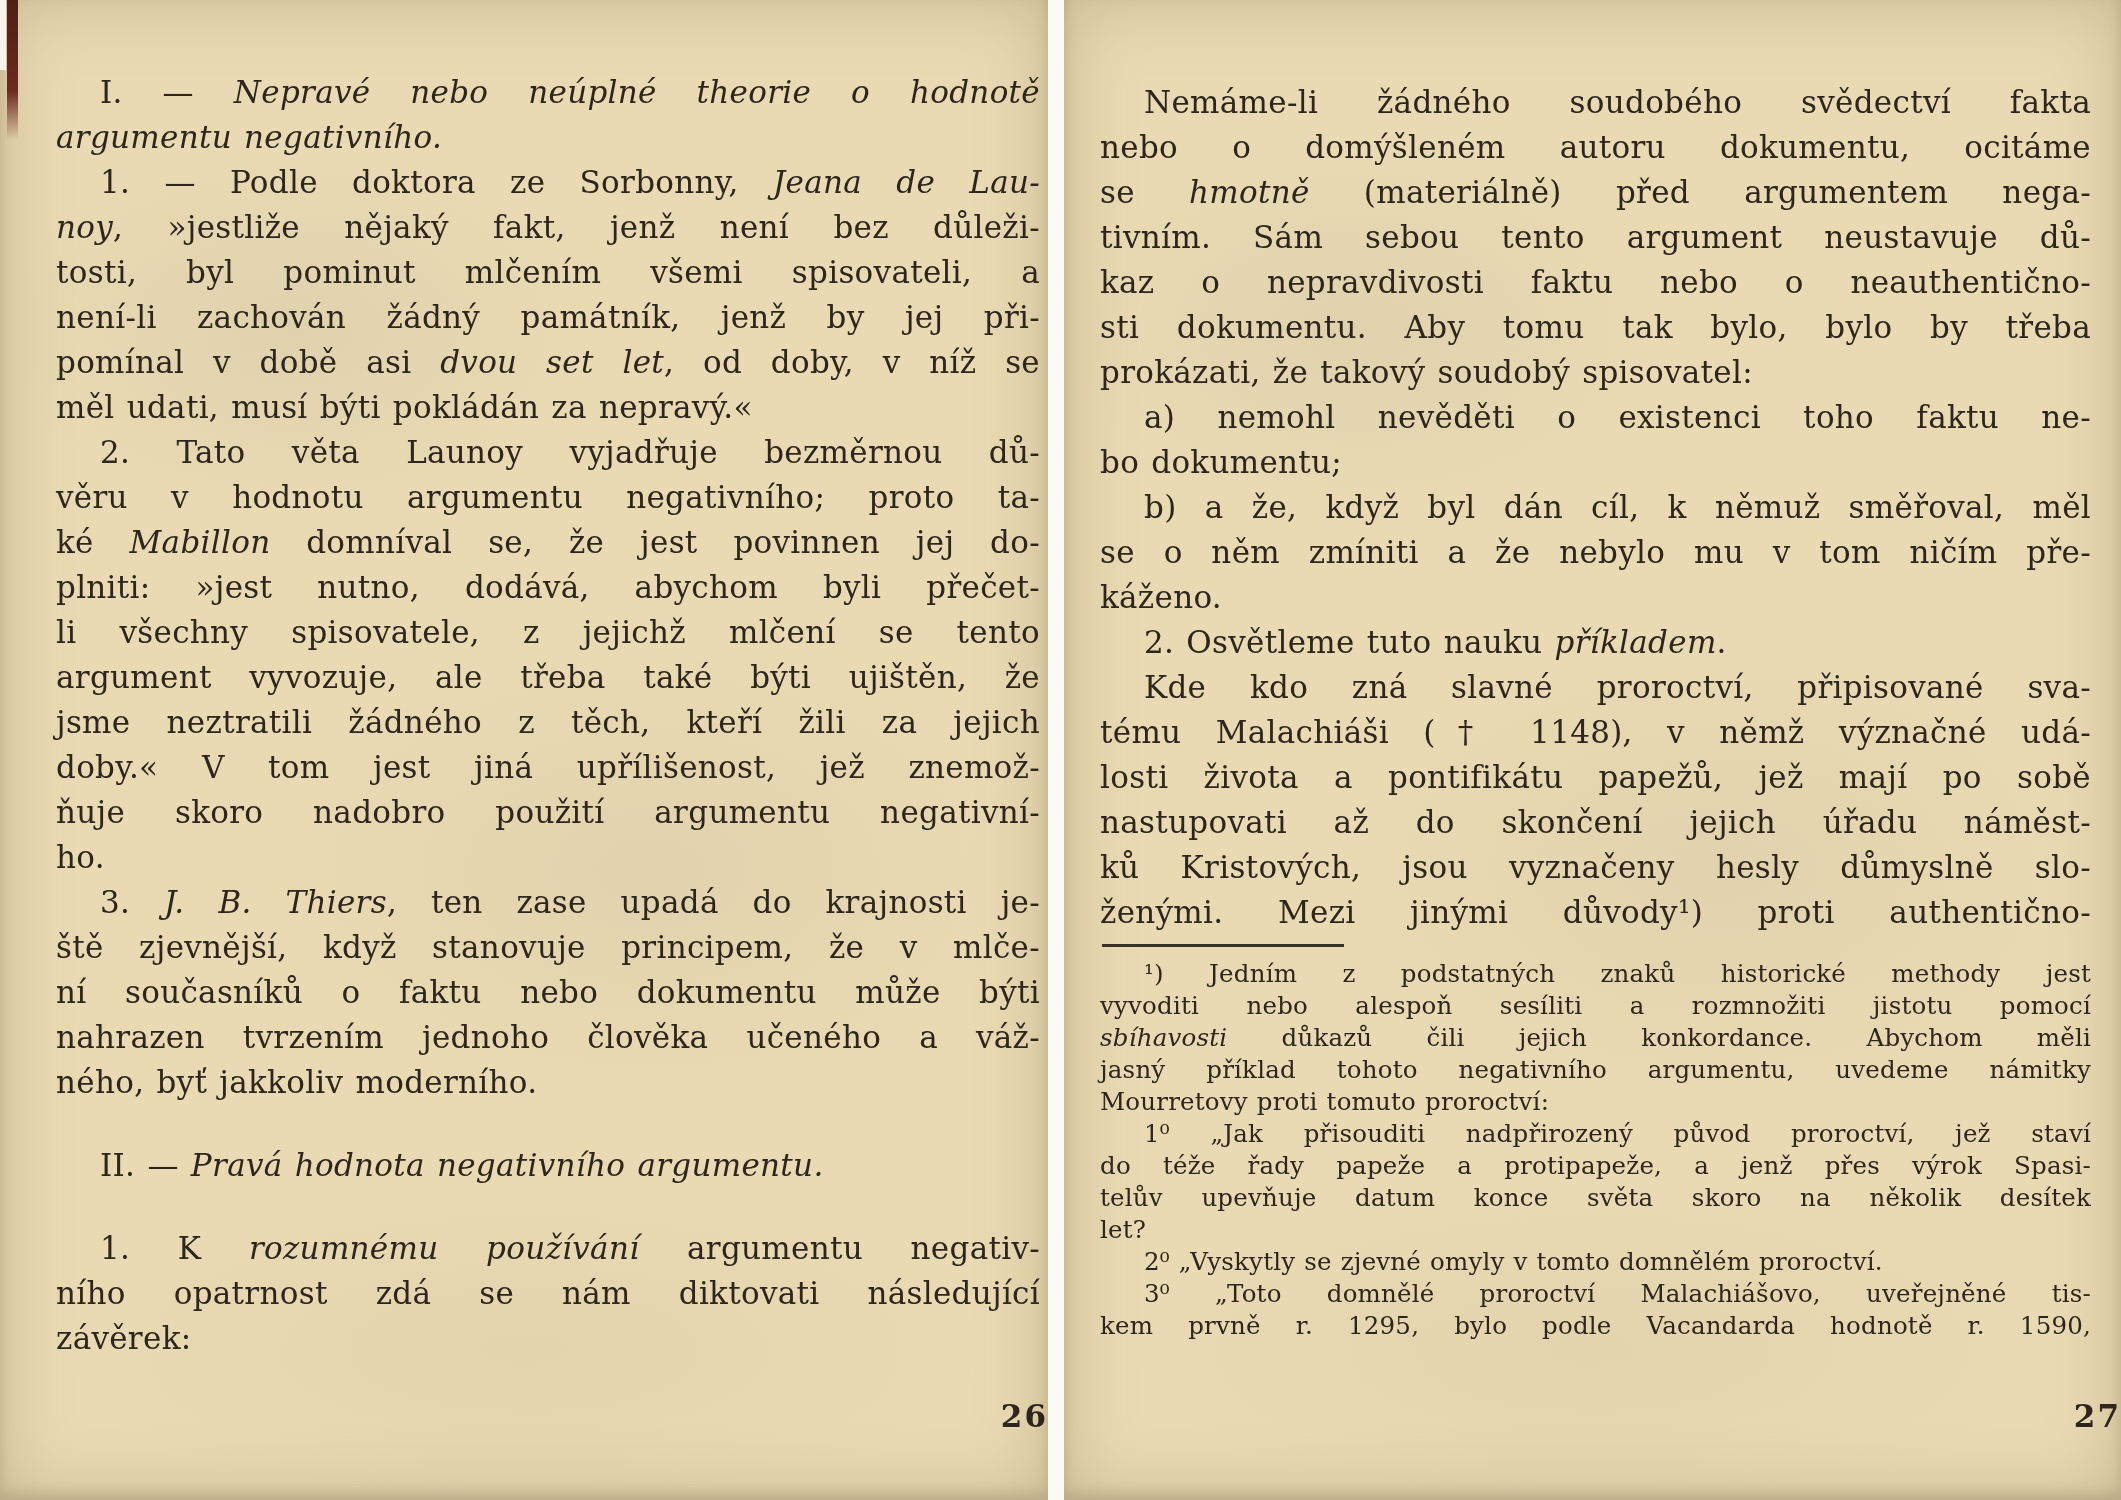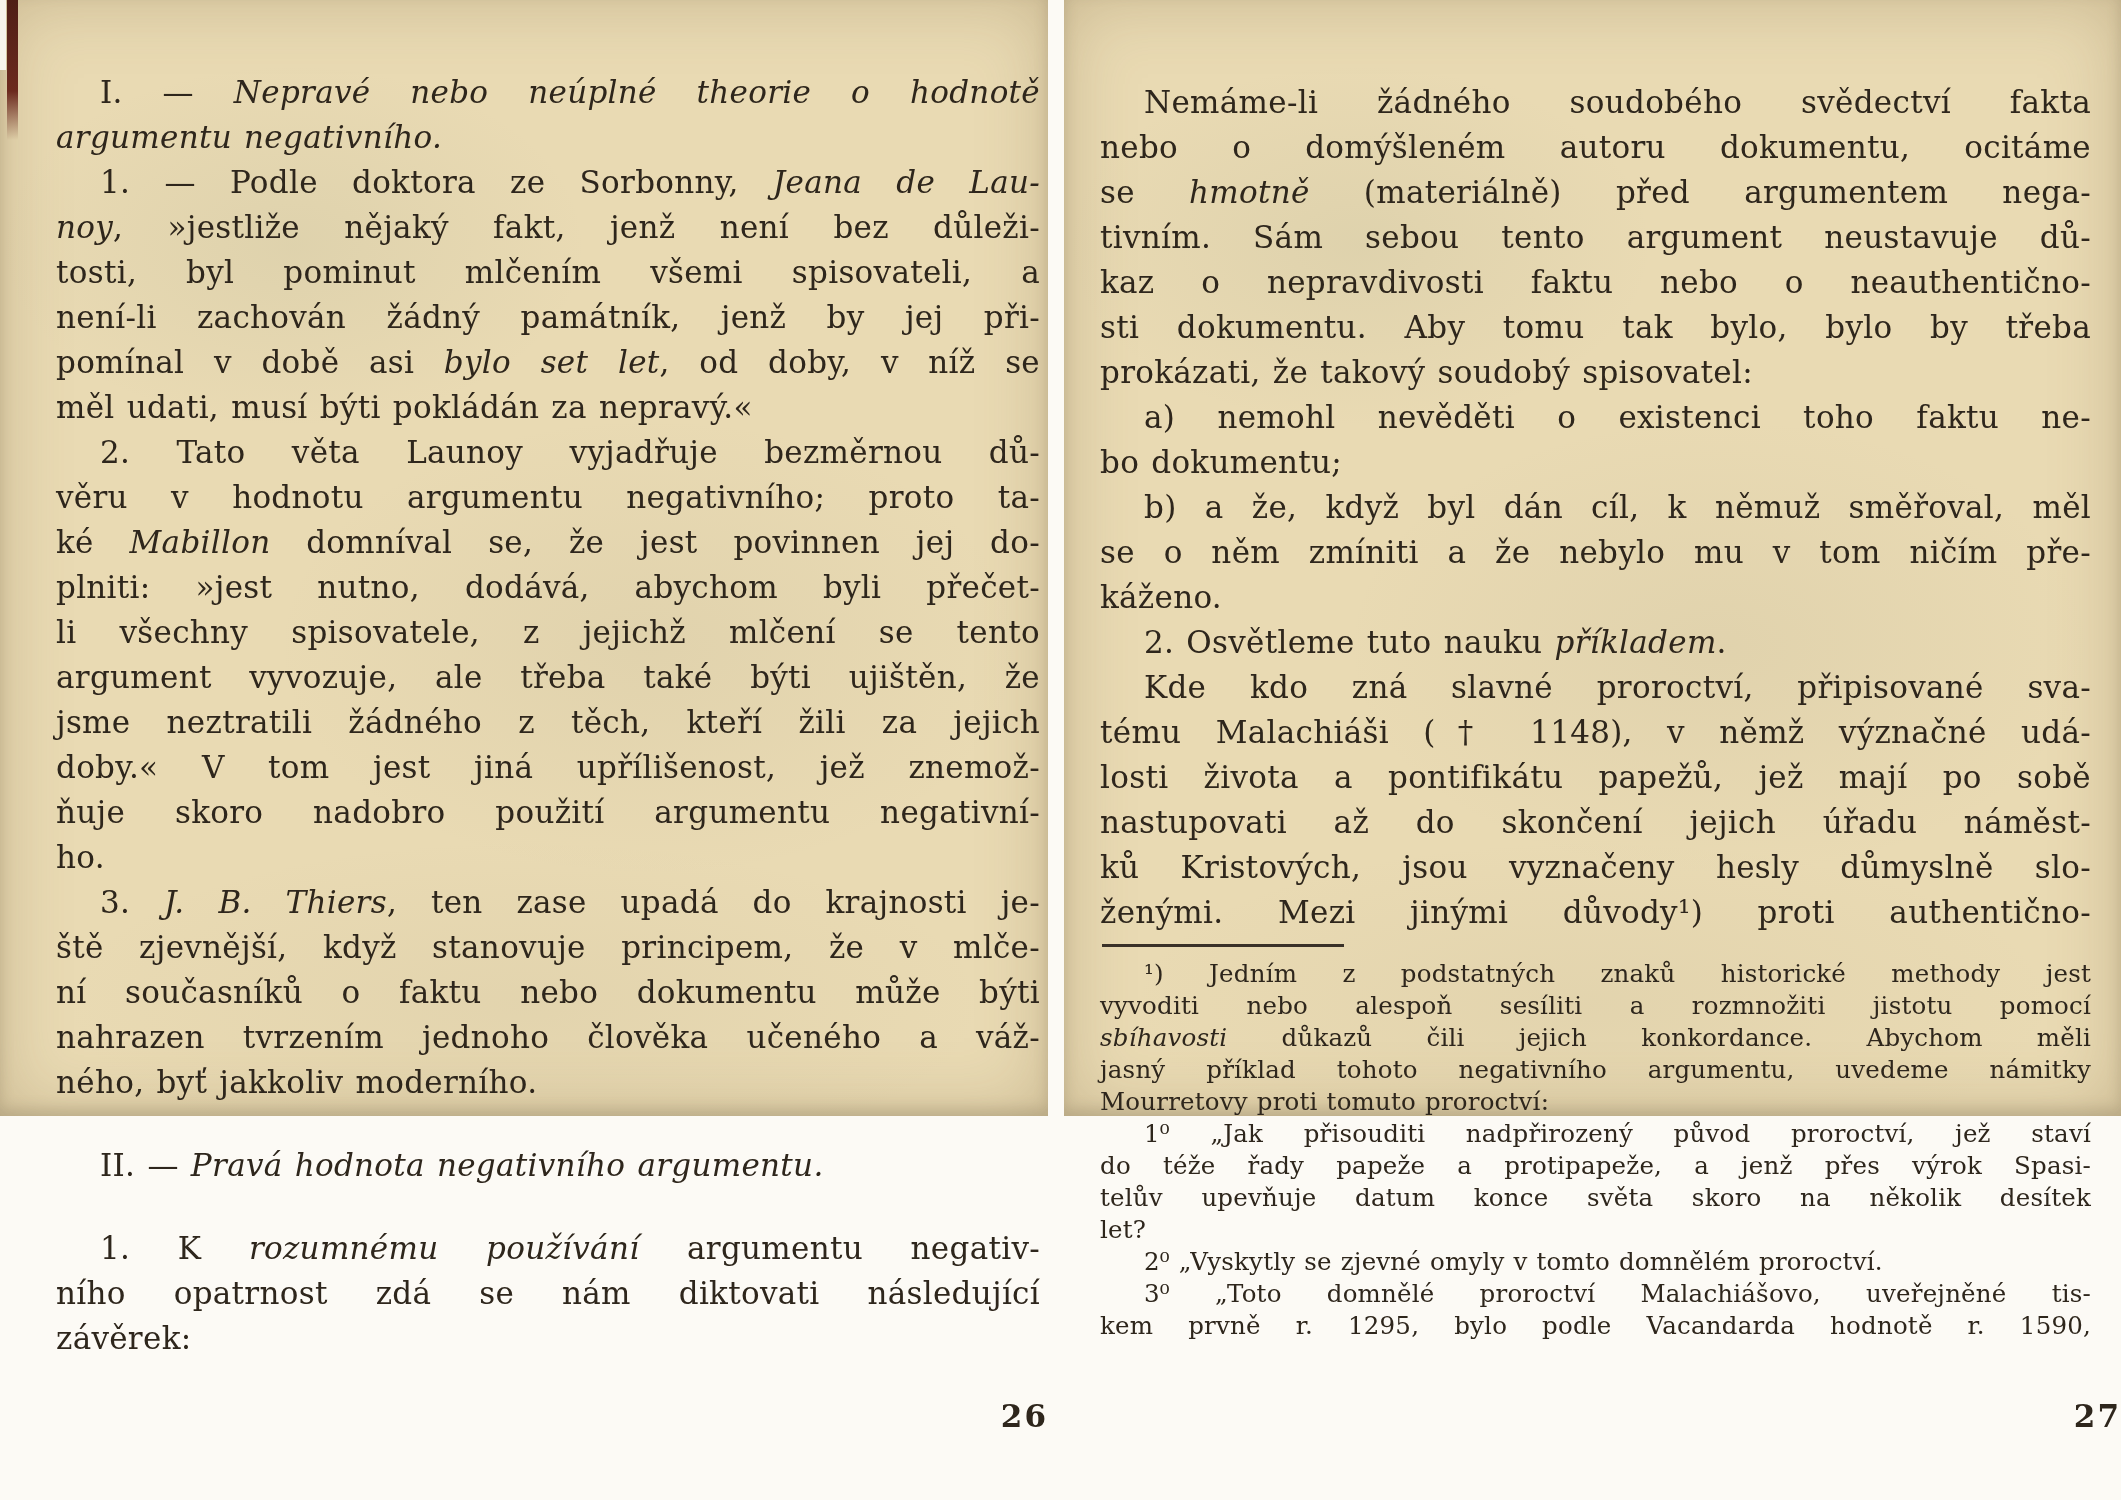--- a/index.html
+++ b/index.html
@@ -5,21 +5,21 @@
   * { margin:0; padding:0; box-sizing:border-box; }
   html,body { width:2121px; height:1500px; }
   body {
     position:relative;
     overflow:hidden;
     background:#fcfaf5;
     font-family:"DejaVu Serif","Liberation Serif",serif;
     color:#2e261c;
   }
   .page {
-    position:absolute; top:0; height:1116px;
+    position:absolute; top:0; height:1500px;
     background:
       radial-gradient(ellipse 420px 260px at 28% 22%, rgba(130,140,115,0.10), transparent 70%),
       radial-gradient(ellipse 520px 320px at 62% 58%, rgba(140,135,110,0.09), transparent 72%),
       radial-gradient(ellipse 620px 220px at 50% 90%, rgba(150,140,110,0.08), transparent 75%),
       #e9dab3;
     box-shadow: inset 0 0 70px rgba(120,95,55,0.28), inset 0 -7px 14px rgba(90,80,60,0.22);
   }
   .page-left  { left:0;      width:1048px; }
   .page-right { left:1064px; width:1057px; }
   .gutter {
@@ -58,21 +58,21 @@
 <div class="page page-left">
   <div class="edge-sliver"></div>
   <div class="edge-mark"></div>
   <div class="page-text-left">
       <div class="line indent">I. — <i>Nepravé nebo neúplné theorie o hodnotě</i></div>
       <div class="line end"><i>argumentu negativního.</i></div>
       <div class="line indent">1. — Podle doktora ze Sorbonny, <i>Jeana de Lau-</i></div>
       <div class="line"><i>noy</i>, »jestliže nějaký fakt, jenž není bez důleži-</div>
       <div class="line">tosti, byl pominut mlčením všemi spisovateli, a</div>
       <div class="line">není-li zachován žádný památník, jenž by jej při-</div>
-      <div class="line">pomínal v době asi <i>bylo set let</i>, od doby, v níž se</div>
+      <div class="line">pomínal v době asi <i>dvou set let</i>, od doby, v níž se</div>
       <div class="line end">měl udati, musí býti pokládán za nepravý.«</div>
       <div class="line indent">2. Tato věta Launoy vyjadřuje bezměrnou dů-</div>
       <div class="line">věru v hodnotu argumentu negativního; proto ta-</div>
       <div class="line">ké <i>Mabillon</i> domníval se, že jest povinnen jej do-</div>
       <div class="line">plniti: »jest nutno, dodává, abychom byli přečet-</div>
       <div class="line">li všechny spisovatele, z jejichž mlčení se tento</div>
       <div class="line">argument vyvozuje, ale třeba také býti ujištěn, že</div>
       <div class="line">jsme neztratili žádného z těch, kteří žili za jejich</div>
       <div class="line">doby.« V tom jest jiná upřílišenost, jež znemož-</div>
       <div class="line">ňuje skoro nadobro použití argumentu negativní-</div>

